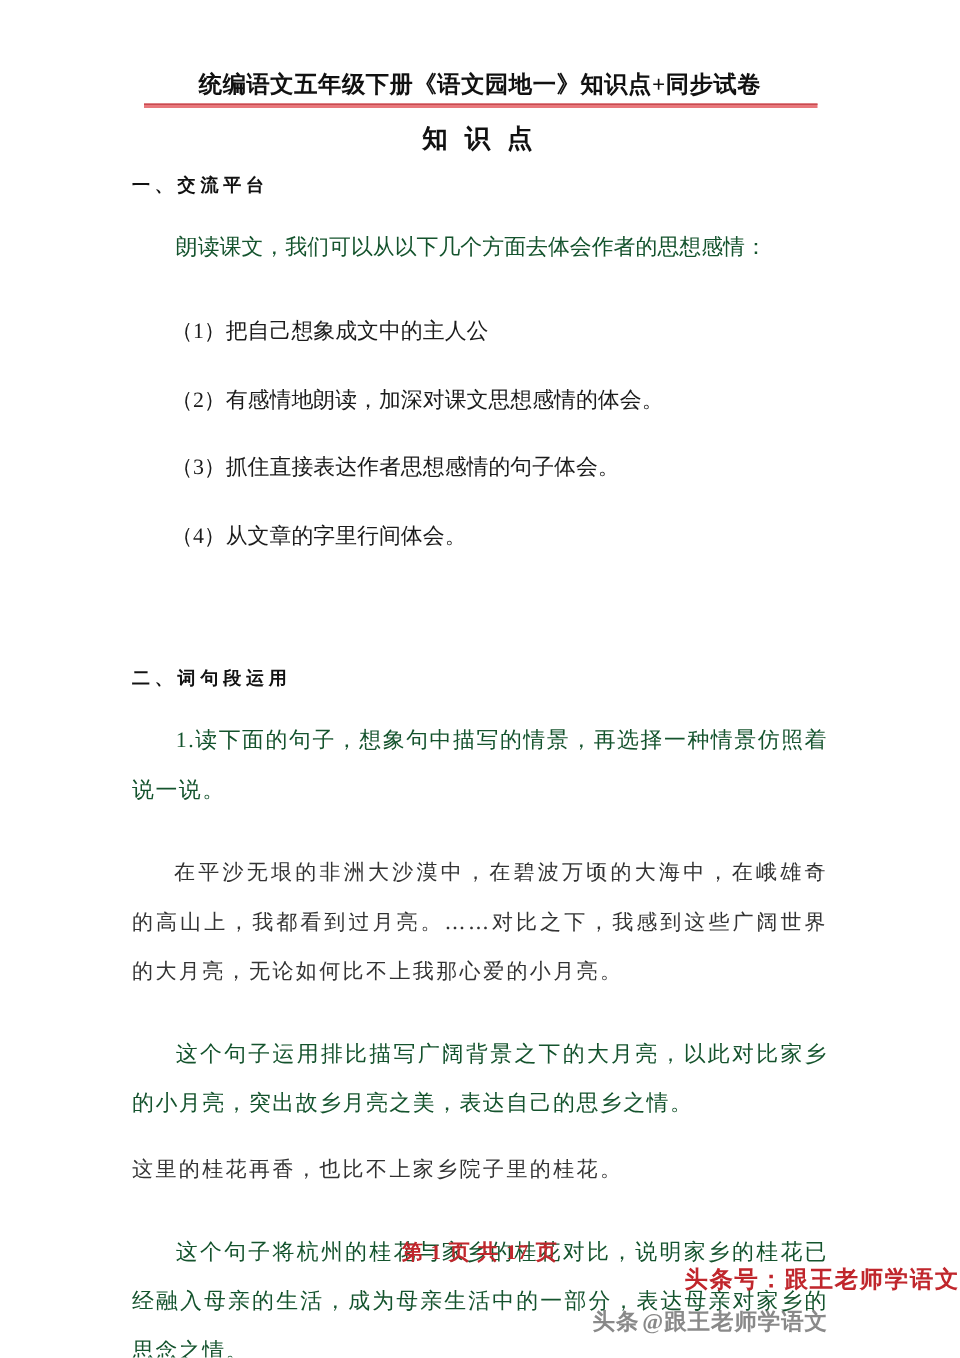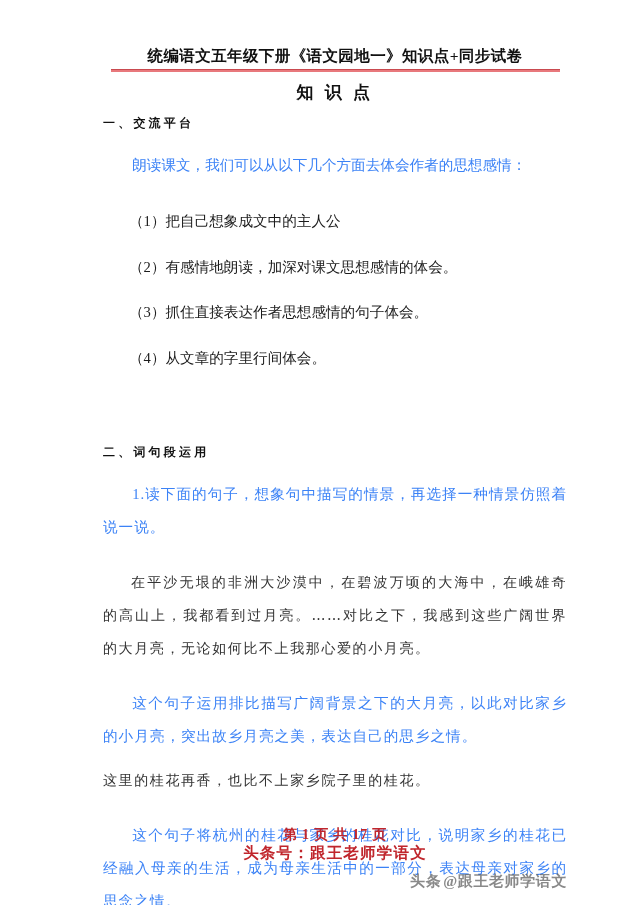--- a/index.html
+++ b/index.html
@@ -12,21 +12,21 @@
     height: 905px;
     position: relative;
     overflow: hidden;
     font-family: "Liberation Serif", "DejaVu Serif", serif;
     color: #1d1d1d;
     -webkit-font-smoothing: antialiased;
   }
 
   .page {
     position: absolute;
-    left: 15px; top: 0;
+    left: 0; top: 0;
     width: 568px;
     height: 905px;
     box-sizing: border-box;
     padding: 0;
   }
 
   
   .doc-title {
     position: absolute;
     left: 0;
@@ -75,21 +75,21 @@
     letter-spacing: 3.2px;
     color: #121212;
     margin: 0;
     line-height: 30px;
   }
 
   .para {
     font-size: 14.6px;
     line-height: 33px;
     margin: 0;
-    color: #3b82f6;
+    color: #14532d;
     text-align: justify;
     text-justify: inter-ideograph;
   }
   .para.indent { text-indent: 2em; }
 
   .list-item {
     font-size: 14.6px;
     line-height: 33.5px;
     margin: 12px;
     padding-left: 14px;
@@ -132,21 +132,21 @@
     font-size: 14px;
     font-weight: 700;
     color: #c0262c;
     letter-spacing: 0.8px;
   }
   .footer-brand {
     position: absolute;
     left: 0;
     top: 843px;
     width: 640px;
-    text-align: center;
+    text-align: right;
     font-size: 15.5px;
     font-weight: 700;
     color: #c0262c;
     letter-spacing: 1.2px;
   }
 
   .watermark {
     position: absolute;
     right: 16px;
     top: 872px;

